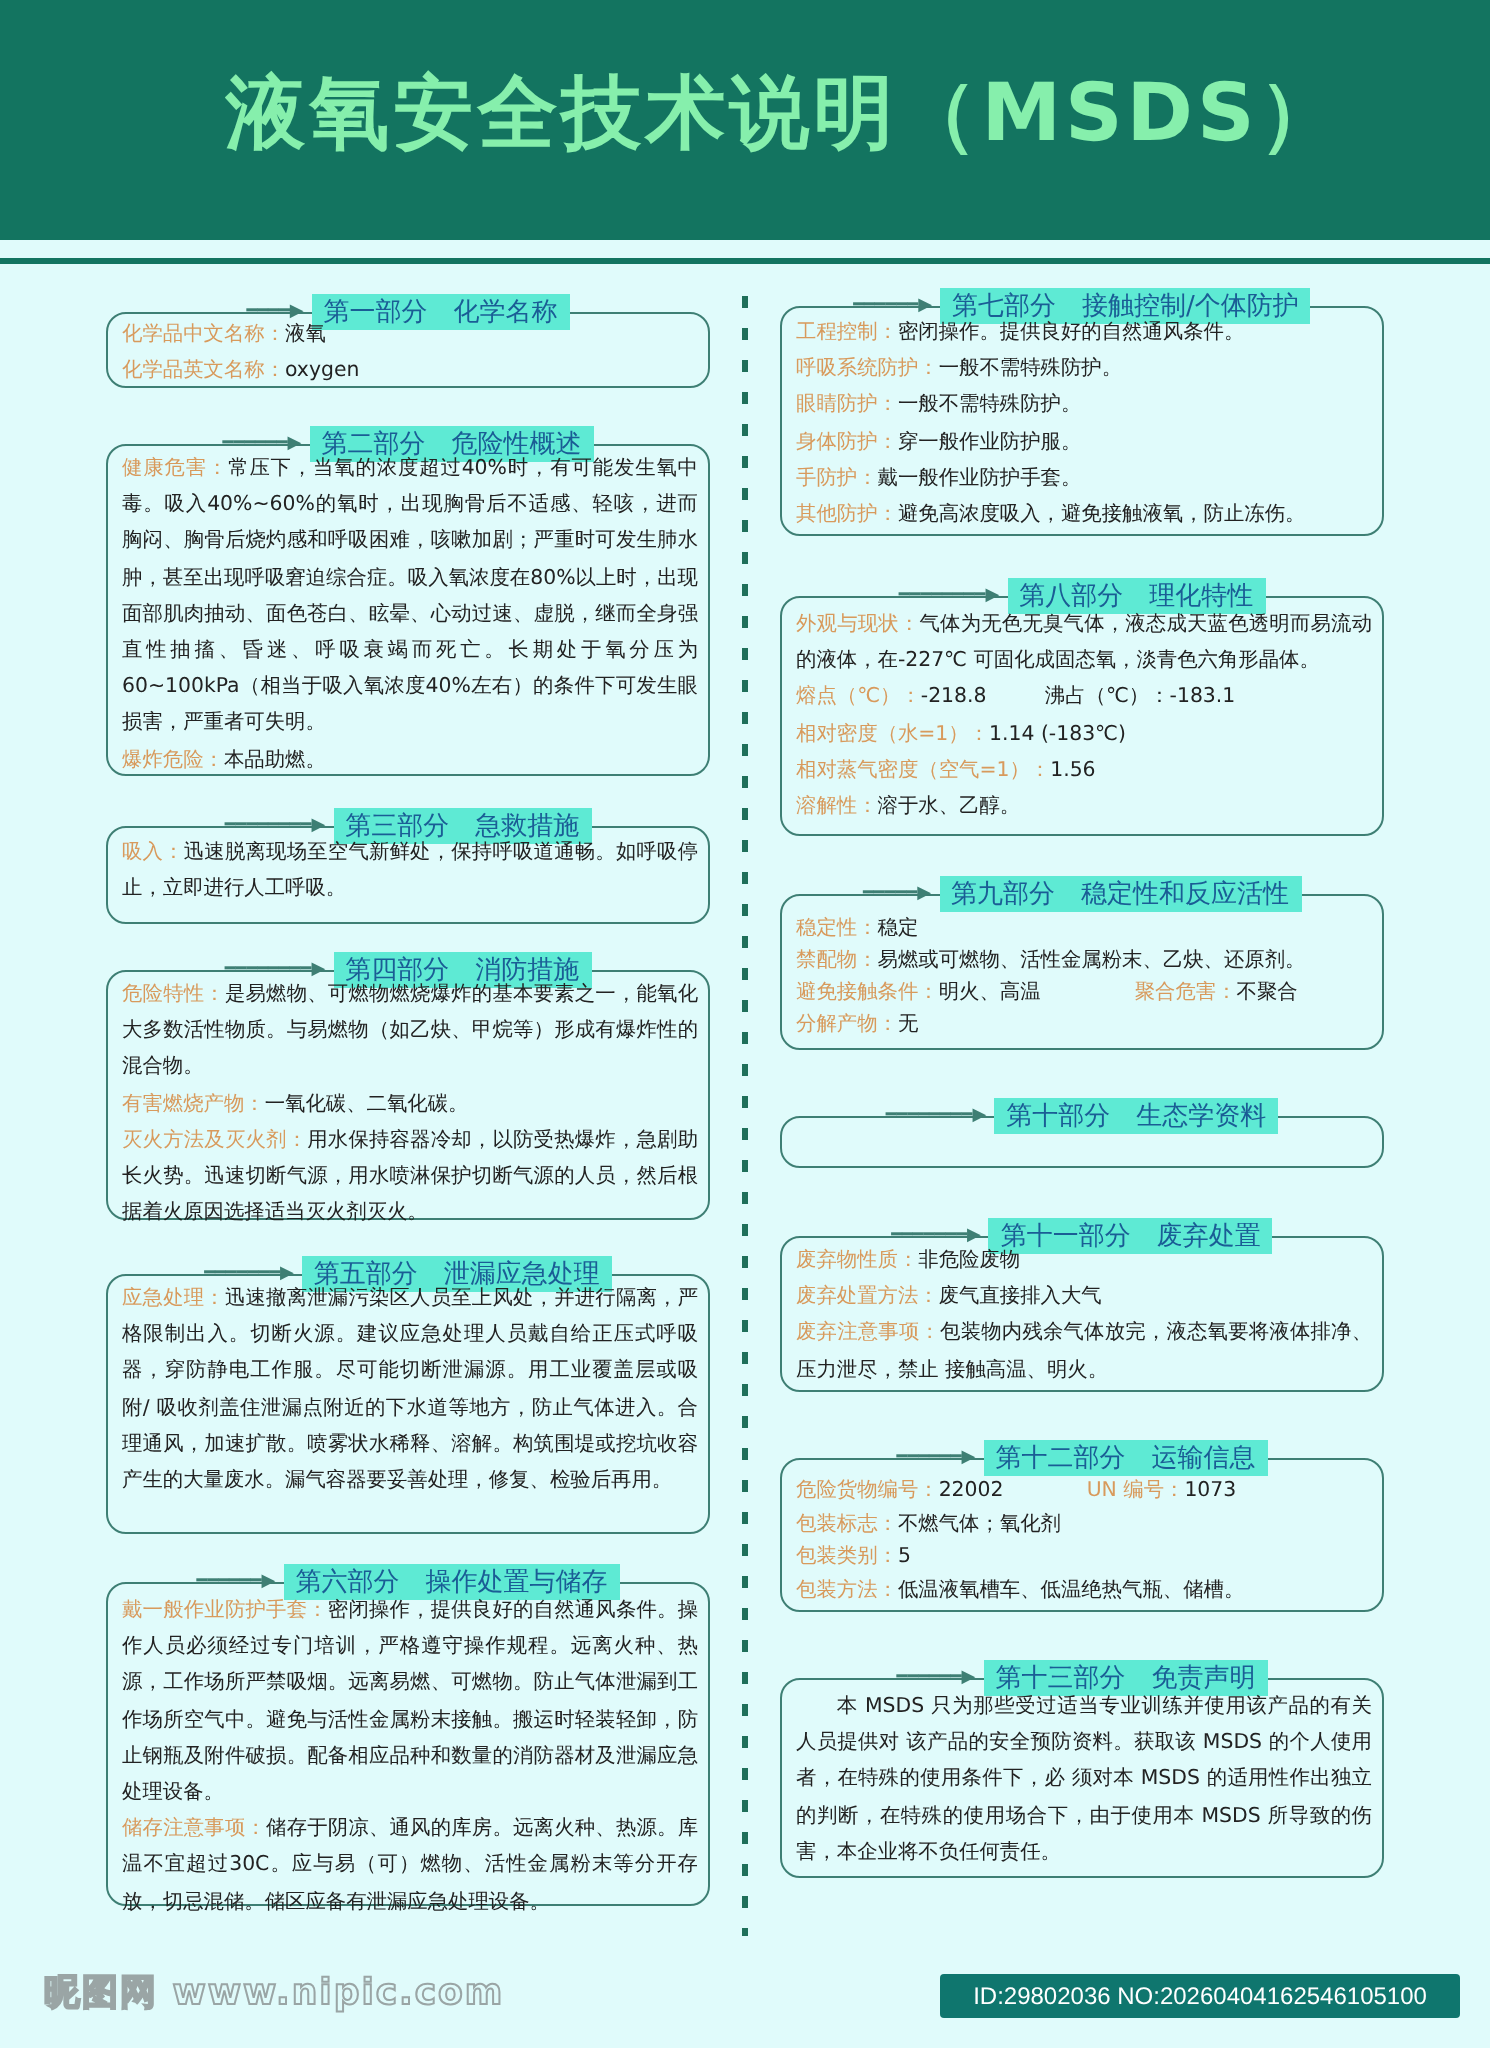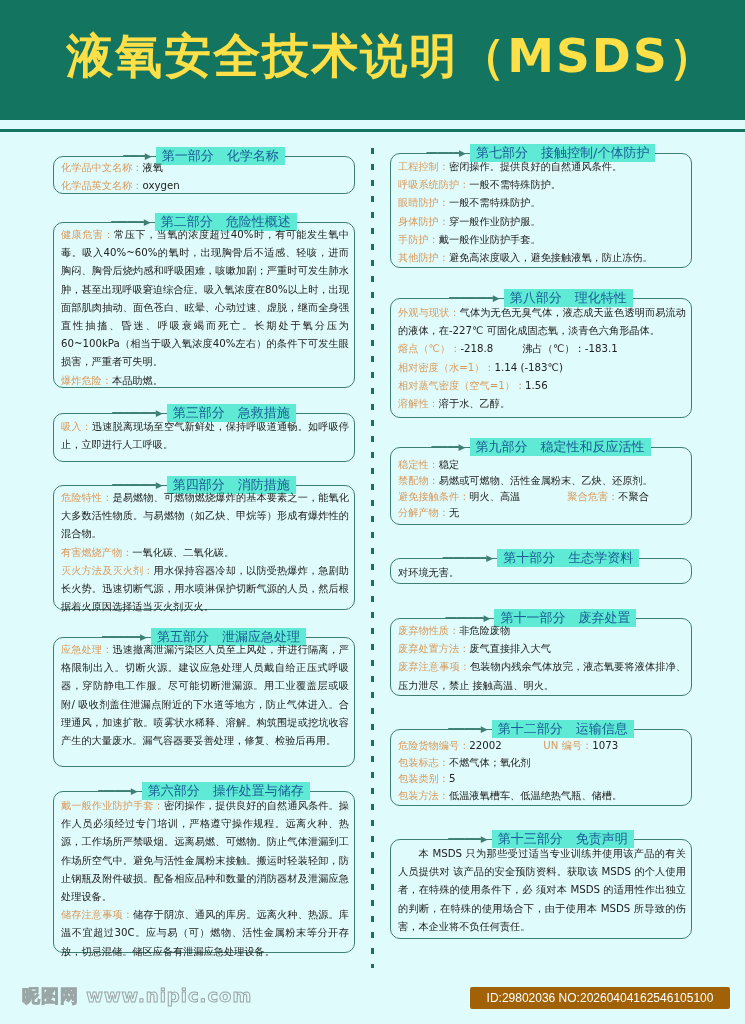--- a/index.html
+++ b/index.html
@@ -9,21 +9,21 @@
     font-family: "DejaVu Sans", "Liberation Sans", sans-serif;
     color: #222;
     position: relative;
   }
   .header {
     position: absolute; left: 0; top: 0; width: 745px; height: 120px;
     background: #137460;
     display: flex; align-items: center; justify-content: center;
   }
   .header h1 {
-    color: #fde047; font-size: 47px; font-weight: bold; letter-spacing: 2px;
+    color: #86efac; font-size: 40px; font-weight: bold; letter-spacing: 2px;
     font-family: "DejaVu Sans", sans-serif;
     margin-top: -8px;
     margin-left: 39px;
   }
   .header-line {
     position: absolute; left: 0; top: 129px; width: 745px; height: 3px;
     background: #137460;
   }
   .divider {
     position: absolute; left: 371px; top: 148px; width: 3px; height: 820px;
@@ -57,21 +57,21 @@
   .row { white-space: nowrap; }
   .para { text-align: justify; }
   .footer-logo {
     position: absolute; left: 22px; top: 984px;
     font-size: 18px; font-weight: bold; color: #e0fbfb;
     -webkit-text-stroke: 1px #9aa5a5;
     letter-spacing: 1px;
   }
   .footer-id {
     position: absolute; left: 470px; top: 987px; width: 260px; height: 22px;
-    background: #a16207; color: #ffffff; font-size: 12px;
+    background: #0f766e; color: #ffffff; font-size: 12px;
     display: flex; align-items: center; justify-content: center;
     border-radius: 2px;
     font-family: "Liberation Sans", sans-serif;
   }
 </style>
 </head>
 <body>
 
 <div class="header">
   <h1>液氧安全技术说明（MSDS）</h1>
@@ -194,23 +194,20 @@
     <div class="row"><span class="lbl">分解产物：</span><span>无</span></div>
   </div>
 </div>
 
 <div class="section" style="left:390px;top:548px;width:302px;height:36px;">
   <div class="box" style="top:10px;"></div>
   <div class="title-row">
       <span class="arrow">━━━━━━━━▶</span>
       <span class="title">第十部分　生态学资料</span>
     </div>
-  <div class="content" style="top:16px;">
-    <span>对环境无害。</span>
-  </div>
 </div>
 
 <div class="section" style="left:390px;top:608px;width:302px;height:88px;">
   <div class="box" style="top:10px;"></div>
   <div class="title-row">
       <span class="arrow">━━━━━━━▶</span>
       <span class="title">第十一部分　废弃处置</span>
     </div>
   <div class="content para" style="top:14px;">
     <div class="row"><span class="lbl">废弃物性质：</span><span>非危险废物</span></div>

